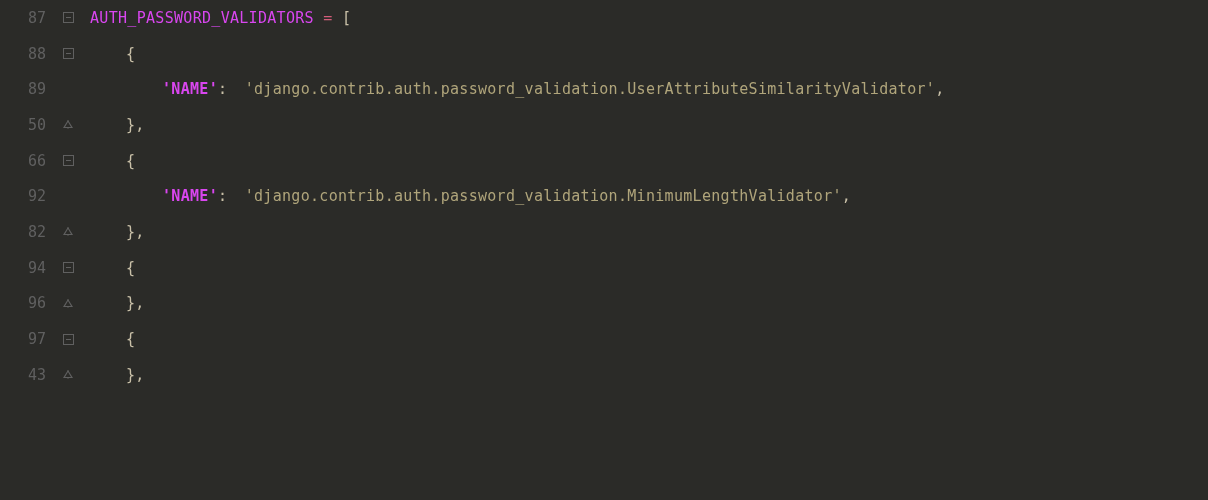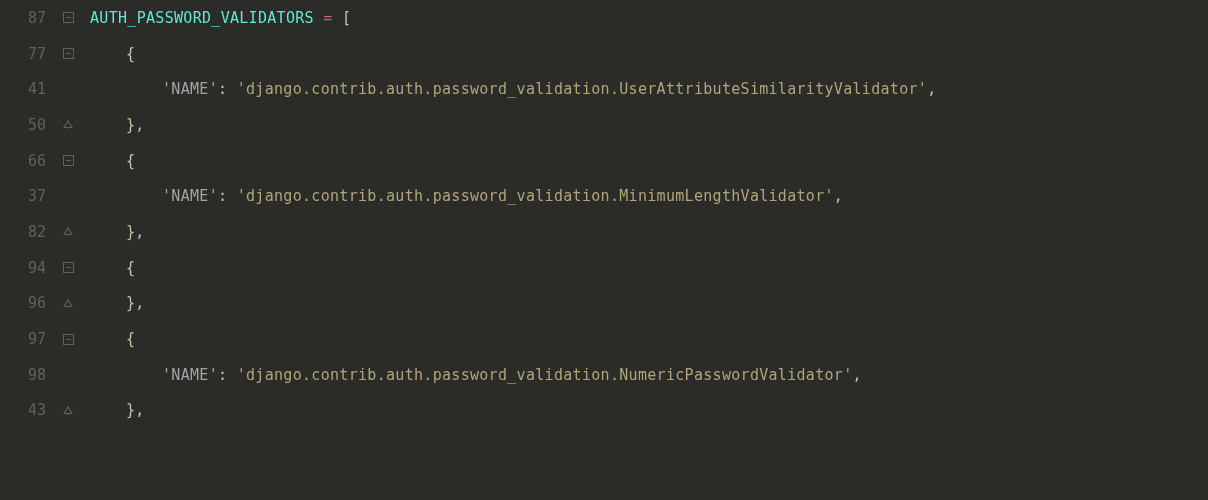--- a/index.html
+++ b/index.html
@@ -104,53 +104,53 @@
       border-right: 3px solid transparent;
       border-bottom: 5px solid #2b2b28;
       top: 2px;
       left: 1px;
     }
     .code {
       padding-left: 12px;
       white-space: pre;
       letter-spacing: 0.3px;
     }
-    .tok-ident { color: #5eead4; }
+    .tok-ident { color: #d946ef; }
     .tok-op { color: #d35d7a; }
     .tok-punct { color: #c9c0a8; }
-    .tok-key { color: #a3a3a3; }
-    .tok-string { color: #b0a57b; }
+    .tok-key { color: #d946ef; font-weight: bold; }
+    .tok-string { color: #b0a57b; margin-left: 8px; }
     .indent1 { padding-left: 48px; }
     .indent2 { padding-left: 84px; }
   </style>
 </head>
 <body>
 
 <div class="editor">
 
   <div class="line">
     <div class="gutter">87</div>
     <div class="fold-col">
       <div class="fold-line-bottom"></div>
       <div class="fold-marker"></div>
     </div>
     <div class="code"><span class="tok-ident">AUTH_PASSWORD_VALIDATORS</span><span class="tok-op"> = </span><span class="tok-punct">[</span></div>
   </div>
 
   <div class="line">
-    <div class="gutter">77</div>
-    <div class="fold-col">
-      <div class="fold-line"></div>
-      <div class="fold-marker"></div>
-    </div>
-    <div class="code indent1"><span class="tok-punct">{</span></div>
-  </div>
-
-  <div class="line">
-    <div class="gutter">41</div>
+    <div class="gutter">88</div>
+    <div class="fold-col">
+      <div class="fold-line"></div>
+      <div class="fold-marker"></div>
+    </div>
+    <div class="code indent1"><span class="tok-punct">{</span></div>
+  </div>
+
+  <div class="line">
+    <div class="gutter">89</div>
     <div class="fold-col">
         <div class="fold-line"></div>
       </div>
     <div class="code indent2"><span class="tok-key">'NAME'</span><span class="tok-punct">:</span><span> </span><span class="tok-string">'django.contrib.auth.password_validation.UserAttributeSimilarityValidator'</span><span class="tok-punct">,</span></div>
   </div>
 
   <div class="line">
     <div class="gutter">50</div>
     <div class="fold-col">
       <div class="fold-line"></div>
@@ -165,21 +165,21 @@
   <div class="line">
     <div class="gutter">66</div>
     <div class="fold-col">
       <div class="fold-line"></div>
       <div class="fold-marker"></div>
     </div>
     <div class="code indent1"><span class="tok-punct">{</span></div>
   </div>
 
   <div class="line">
-    <div class="gutter">37</div>
+    <div class="gutter">92</div>
     <div class="fold-col">
         <div class="fold-line"></div>
       </div>
     <div class="code indent2"><span class="tok-key">'NAME'</span><span class="tok-punct">:</span><span> </span><span class="tok-string">'django.contrib.auth.password_validation.MinimumLengthValidator'</span><span class="tok-punct">,</span></div>
   </div>
 
   <div class="line">
     <div class="gutter">82</div>
     <div class="fold-col">
       <div class="fold-line"></div>
@@ -215,27 +215,20 @@
 
   <div class="line">
     <div class="gutter">97</div>
     <div class="fold-col">
       <div class="fold-line"></div>
       <div class="fold-marker"></div>
     </div>
     <div class="code indent1"><span class="tok-punct">{</span></div>
   </div>
 
-  <div class="line">
-    <div class="gutter">98</div>
-    <div class="fold-col">
-        <div class="fold-line"></div>
-      </div>
-    <div class="code indent2"><span class="tok-key">'NAME'</span><span class="tok-punct">:</span><span> </span><span class="tok-string">'django.contrib.auth.password_validation.NumericPasswordValidator'</span><span class="tok-punct">,</span></div>
-  </div>
 
   <div class="line">
     <div class="gutter">43</div>
     <div class="fold-col">
       <div class="fold-line"></div>
       <div class="fold-end">
           <div class="fold-end-shape"></div>
           <div class="fold-end-inner"></div>
         </div>
     </div>

